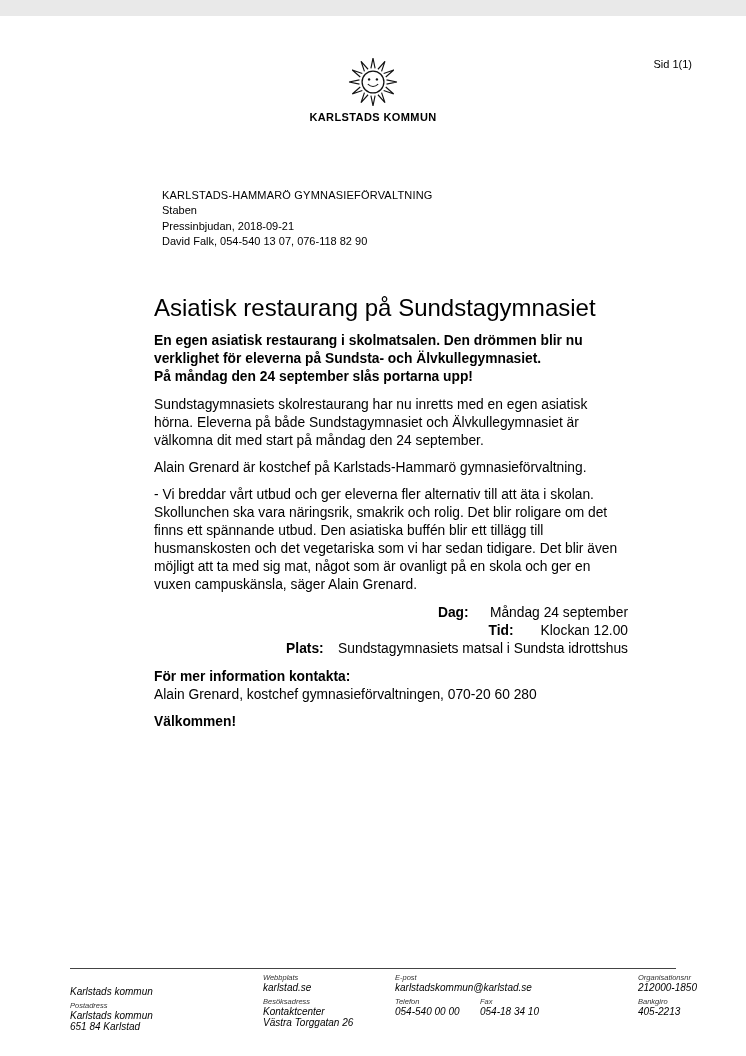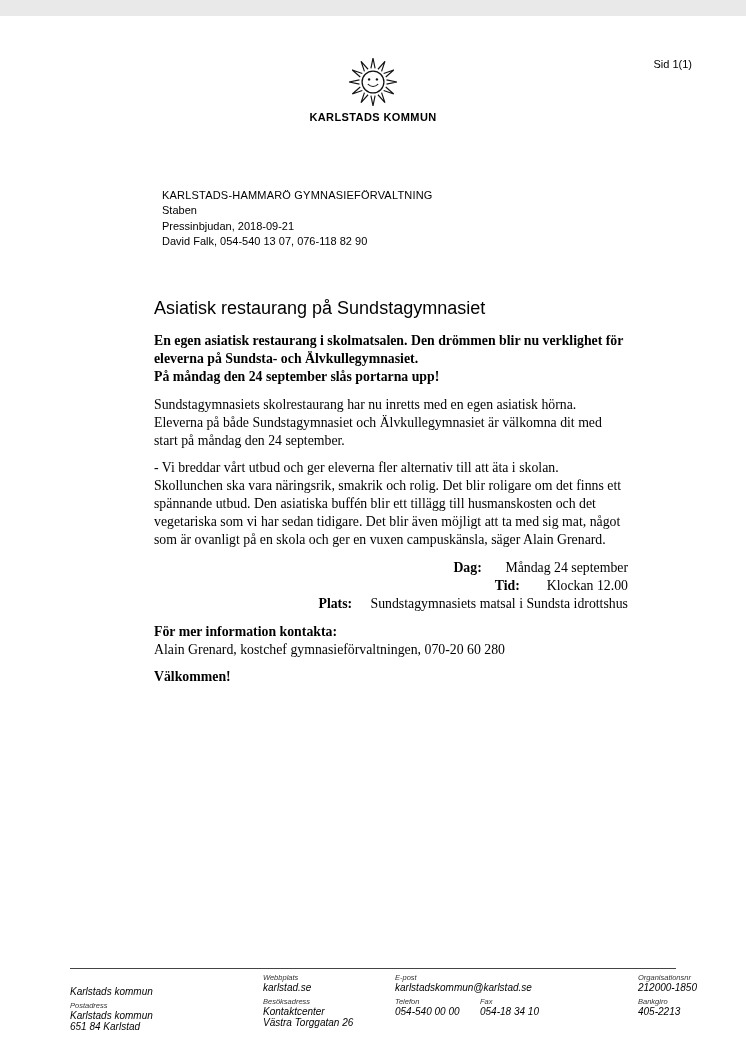--- a/index.html
+++ b/index.html
@@ -28,25 +28,25 @@
   }
   .letterhead {
     position:absolute; top:172px; left:162px;
     font-size:11px; line-height:15.3px;
   }
   .letterhead .dept { letter-spacing:0.2px; }
   .letterhead .email { font-size:10.5px; }
 
   .content { position:absolute; top:281px; left:154px; width:474px; }
   .title {
-    font-size:18px; font-weight:400; line-height:22px;
+    font-size:24px; font-weight:400; line-height:22px;
     margin-bottom:13px;
   }
   .body-text {
-    font-family:Liberation Serif, serif;
+    font-family:Liberation Sans, sans-serif;
     font-size:13.8px; line-height:18px;
   }
   .lead { font-weight:bold; white-space:pre-line; margin-bottom:10px; }
   .para { margin-bottom:9px; }
   .details { margin:10px 0 10px 0; }
   .detail-row { display:flex;justify-content:flex-end; }
   .detail-label { font-weight:bold; width:52px; flex:0 0 52px; }
   .bold-head { font-weight:bold; }
   .info-block { margin-bottom:9px; }
   .closing { margin-top:9px; }
@@ -106,20 +106,21 @@
     <div>Pressinbjudan, 2018-09-21</div>
     <div>David Falk, 054-540 13 07, 076-118 82 90</div>
   </div>
 
   <div class="content">
     <h1 class="title">Asiatisk restaurang på Sundstagymnasiet</h1>
     <div class="body-text">
       <p class="lead">En egen asiatisk restaurang i skolmatsalen. Den drömmen blir nu verklighet för eleverna på Sundsta- och Älvkullegymnasiet.
 På måndag den 24 september slås portarna upp!</p>
       <p class="para">Sundstagymnasiets skolrestaurang har nu inretts med en egen asiatisk hörna. Eleverna på både Sundstagymnasiet och Älvkullegymnasiet är välkomna dit med start på måndag den 24 september.</p>
+      <p class="para">Alain Grenard är kostchef på Karlstads-Hammarö gymnasieförvaltning.</p>
       <p class="para">- Vi breddar vårt utbud och ger eleverna fler alternativ till att äta i skolan. Skollunchen ska vara näringsrik, smakrik och rolig. Det blir roligare om det finns ett spännande utbud. Den asiatiska buffén blir ett tillägg till husmanskosten och det vegetariska som vi har sedan tidigare. Det blir även möjligt att ta med sig mat, något som är ovanligt på en skola och ger en vuxen campuskänsla, säger Alain Grenard.</p>
 
       <div class="details">
         <div class="detail-row">
           <span class="detail-label">Dag:</span>
           <span class="detail-value">Måndag 24 september</span>
         </div>
         <div class="detail-row">
           <span class="detail-label">Tid:</span>
           <span class="detail-value">Klockan 12.00</span>

